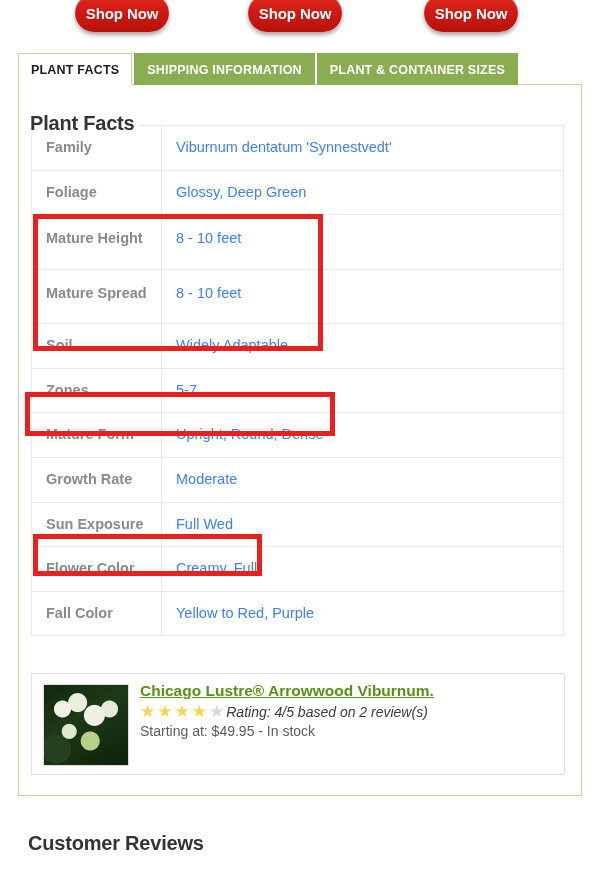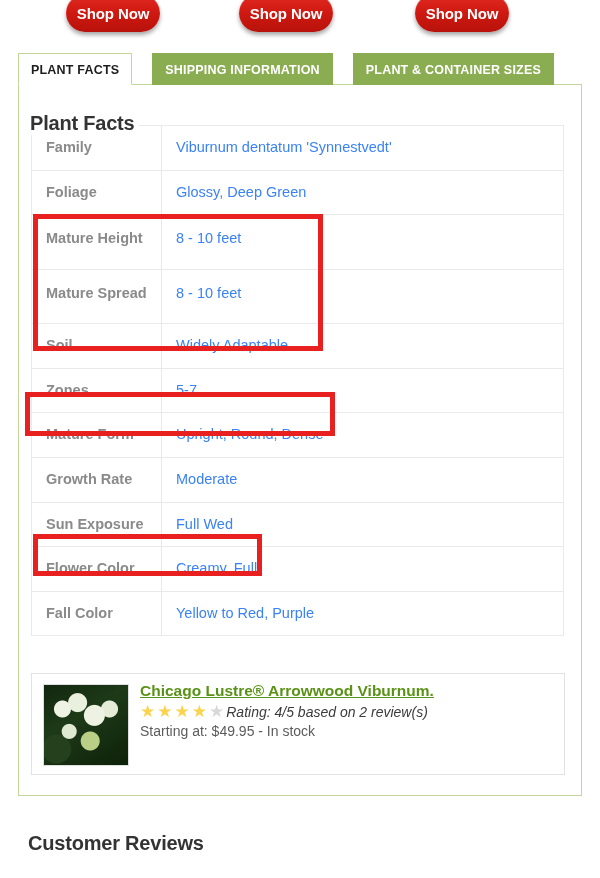--- a/index.html
+++ b/index.html
@@ -8,21 +8,21 @@
     width: 600px; height: 878px;
     background: #ffffff;
     font-family: "Liberation Sans", sans-serif;
     -webkit-font-smoothing: antialiased;
   }
   body { position: relative; overflow: hidden; }
 
   
   #shop-strip {
     position: absolute;
-    left: 4px; top: 0;
+    left: 13px; top: 0;
     width: 544px; height: 42px;
   }
   .shop-btn {
     position: absolute;
     top: -6px;
     width: 94px; height: 38px;
     border: none;
     border-radius: 19px;
     background: linear-gradient(180deg, #e22b22 0%, #d01a12 45%, #b8120b 100%);
     box-shadow: 0 3px 4px rgba(0,0,0,0.35), inset 0 1px 0 rgba(255,255,255,0.35);
@@ -58,21 +58,21 @@
     letter-spacing: 0.2px;
     font-family: "Liberation Sans", sans-serif;
     cursor: pointer;
     white-space: nowrap;
   }
   .tab.inactive {
     background: #8bad52;
     color: #ffffff;
     border: 1px solid #8bad52;
     border-bottom: none;
-    margin-left: 20px;
+    margin-left: 2px;
     text-align: center;
   }
   .tab.active {
     background: #ffffff;
     color: #1d1d1d;
     border: 1px solid #c3d79a;
     border-bottom: 1px solid #ffffff;
     position: relative;
     z-index: 4;
   }

